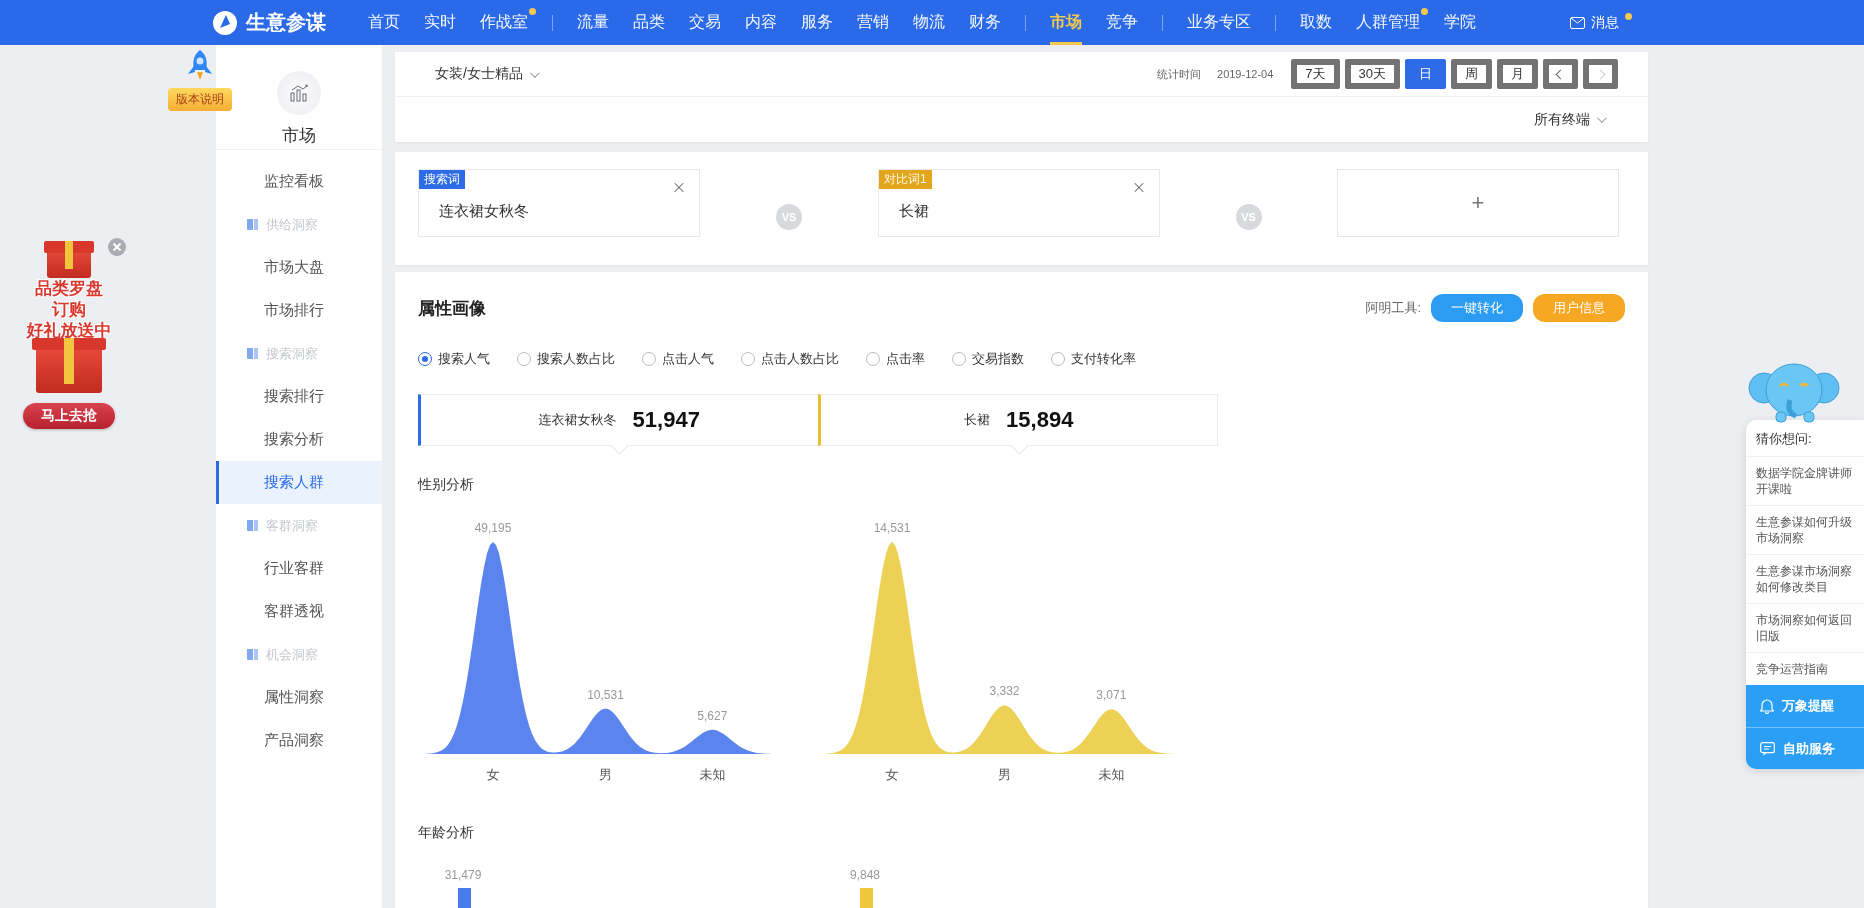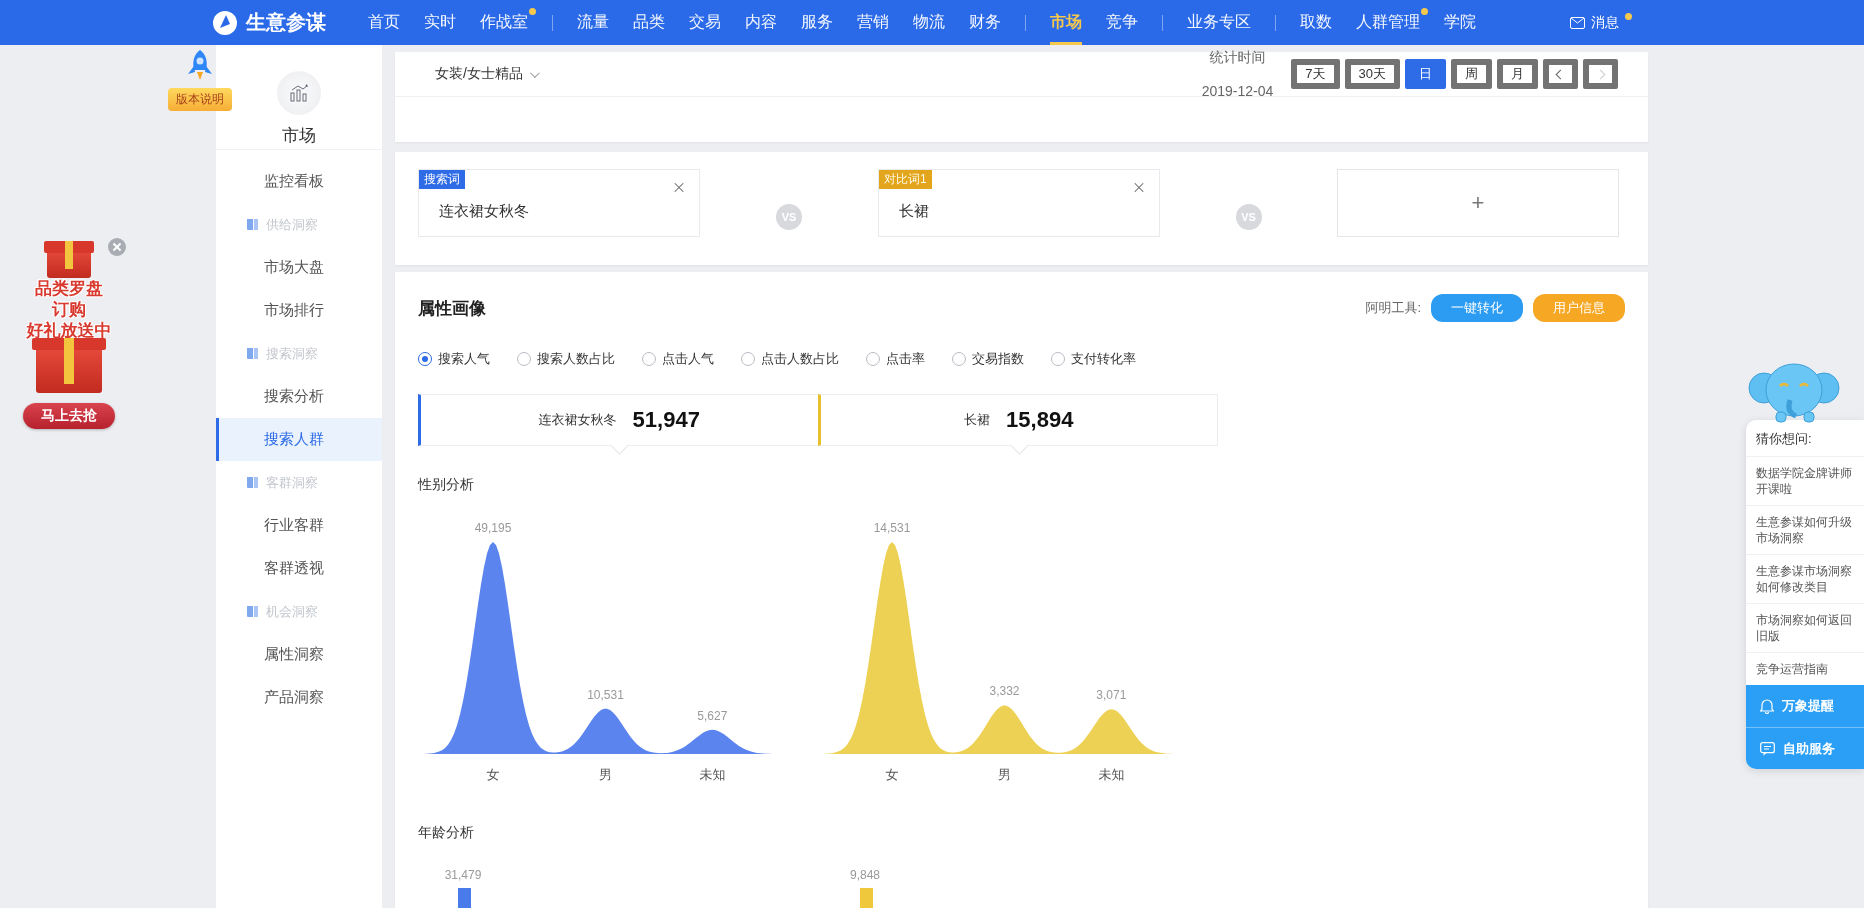--- a/index.html
+++ b/index.html
@@ -50,21 +50,21 @@
   .m-row.item { padding-left:48px; }
   .m-row.item.active { background:#e9f2fd; color:#2e6be6; border-left:3px solid #2e6be6; padding-left:45px; }
 
   
   .main { position:absolute; left:395px; top:52px; width:1253px; z-index:5; }
   .panel { background:#fff; box-shadow:0 1px 2px rgba(0,0,0,.05); }
   .p-head { height:90px; }
   .p-head .row1 { height:45px; display:flex; align-items:center; padding:0 30px 0 40px; border-bottom:1px solid #f1f1f3; }
   .cat-sel { display:flex; align-items:center; gap:7px; font-size:14px; color:#333; cursor:pointer; }
   .caret { width:7px; height:7px; border-right:1px solid #999; border-bottom:1px solid #999; transform:rotate(45deg) translateY(-2px); }
-  .stat { margin-left:auto; display:flex; align-items:center; gap:16px; font-size:14px; color:#666;flex-direction:column; }
+  .stat { margin-left:auto; display:flex; align-items:center; gap:16px; font-size:11px; color:#666; }
   .ranges { display:flex; gap:5px; margin-left:18px; }
   .r-btn { min-width:34px; height:30px; padding:0 8px; display:flex; align-items:center; justify-content:center; background:#fff; border:6px solid #737373; border-radius:2px; font-size:13px; color:#333; cursor:pointer; }
   .r-btn.active { background:#2e6be6; border-color:#2e6be6; color:#fff; }
   .r-btn.disabled { color:#ccc; cursor:default; }
   .chev { width:7px; height:7px; border-right:1px solid #666; border-bottom:1px solid #666; }
   .chev.left { transform:rotate(135deg); }
   .chev.right { transform:rotate(-45deg); border-color:#ccc; }
   .p-head .row2 { height:45px; display:flex; align-items:center; justify-content:flex-end; padding-right:44px; font-size:13px; color:#666; }
 
   .p-cards { margin-top:10px; height:113px; padding:17px 0 0 23px; display:flex; }
@@ -259,20 +259,23 @@
           <span>市场排行</span>
         </div>
       <div class="m-row sec">
         <svg width="13" height="13" viewBox="0 0 13 13">
             <path d="M1 1h6v11H2a1 1 0 0 1-1-1z" fill="#7fa8ef"></path>
             <path d="M8 1h4v11H8z" fill="#a9c4f5"></path>
           </svg>
         <span>搜索洞察</span>
       </div>
       <div class="m-row item">
+          <span>搜索排行</span>
+        </div>
+      <div class="m-row item">
           <span>搜索分析</span>
         </div>
       <div class="m-row item active">
           <span>搜索人群</span>
         </div>
       <div class="m-row sec">
         <svg width="13" height="13" viewBox="0 0 13 13">
             <path d="M1 1h6v11H2a1 1 0 0 1-1-1z" fill="#7fa8ef"></path>
             <path d="M8 1h4v11H8z" fill="#a9c4f5"></path>
           </svg>
@@ -319,20 +322,26 @@
           <div class="r-btn">周</div>
           <div class="r-btn">月</div>
           <div class="r-btn">
               <i class="chev left"></i>
             </div>
           <div class="r-btn disabled">
               <i class="chev right"></i>
             </div>
         </div>
       </div>
+      <div class="row2">
+        <div class="cat-sel">
+          <span>所有终端</span>
+          <i class="caret"></i>
+        </div>
+      </div>
     </div>
 
     <div class="panel p-cards">
       <div class="kw-card">
         <span class="kw-tag blue">搜索词</span>
         <span class="kw-val">连衣裙女秋冬</span>
         <i class="kw-x"></i>
       </div>
       <div class="vs-wrap">
         <div class="vs-badge">VS</div>

